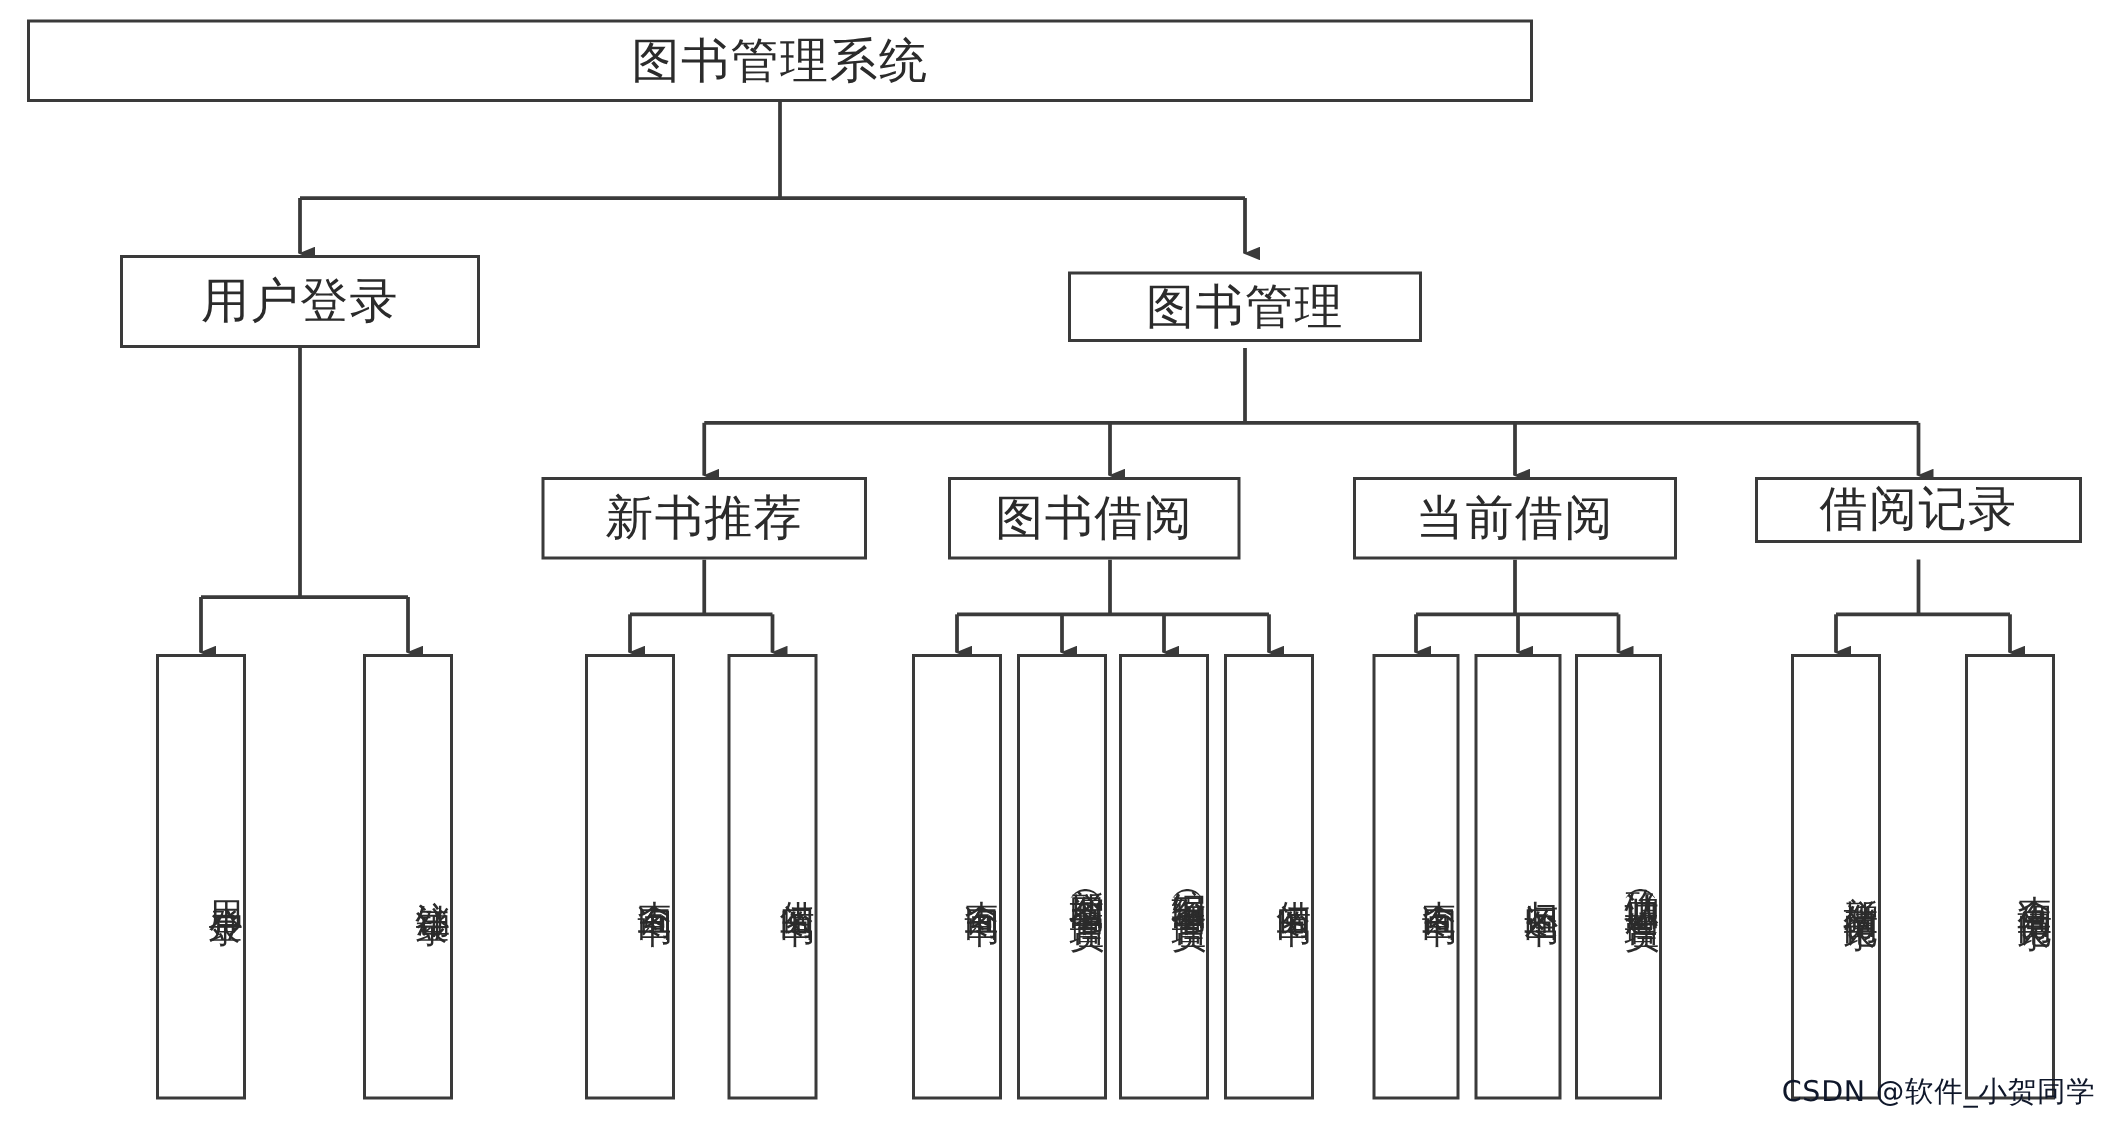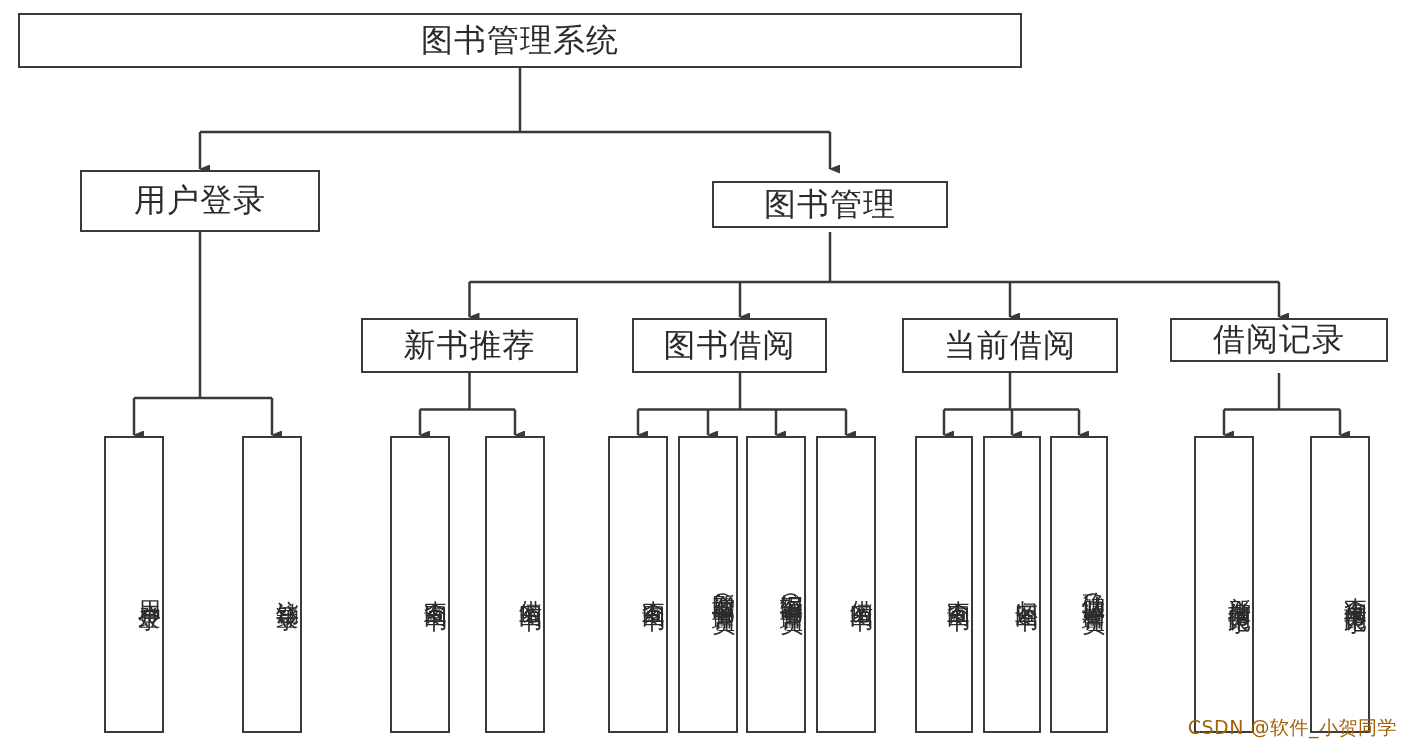--- a/index.html
+++ b/index.html
@@ -51,21 +51,21 @@
   }
   .node-label {
     display: block;
     white-space: nowrap;
   }
   .watermark {
     position: absolute;
     right: 8px;
     bottom: 6px;
     font-size: 19px;
-    color: #a16207;
+    color: #0f172a;
     letter-spacing: 0.5px;
     white-space: nowrap;
     pointer-events: none;
   }
 </style>
 </head>
 <body>
 
 <div id="diagram-root">
 

